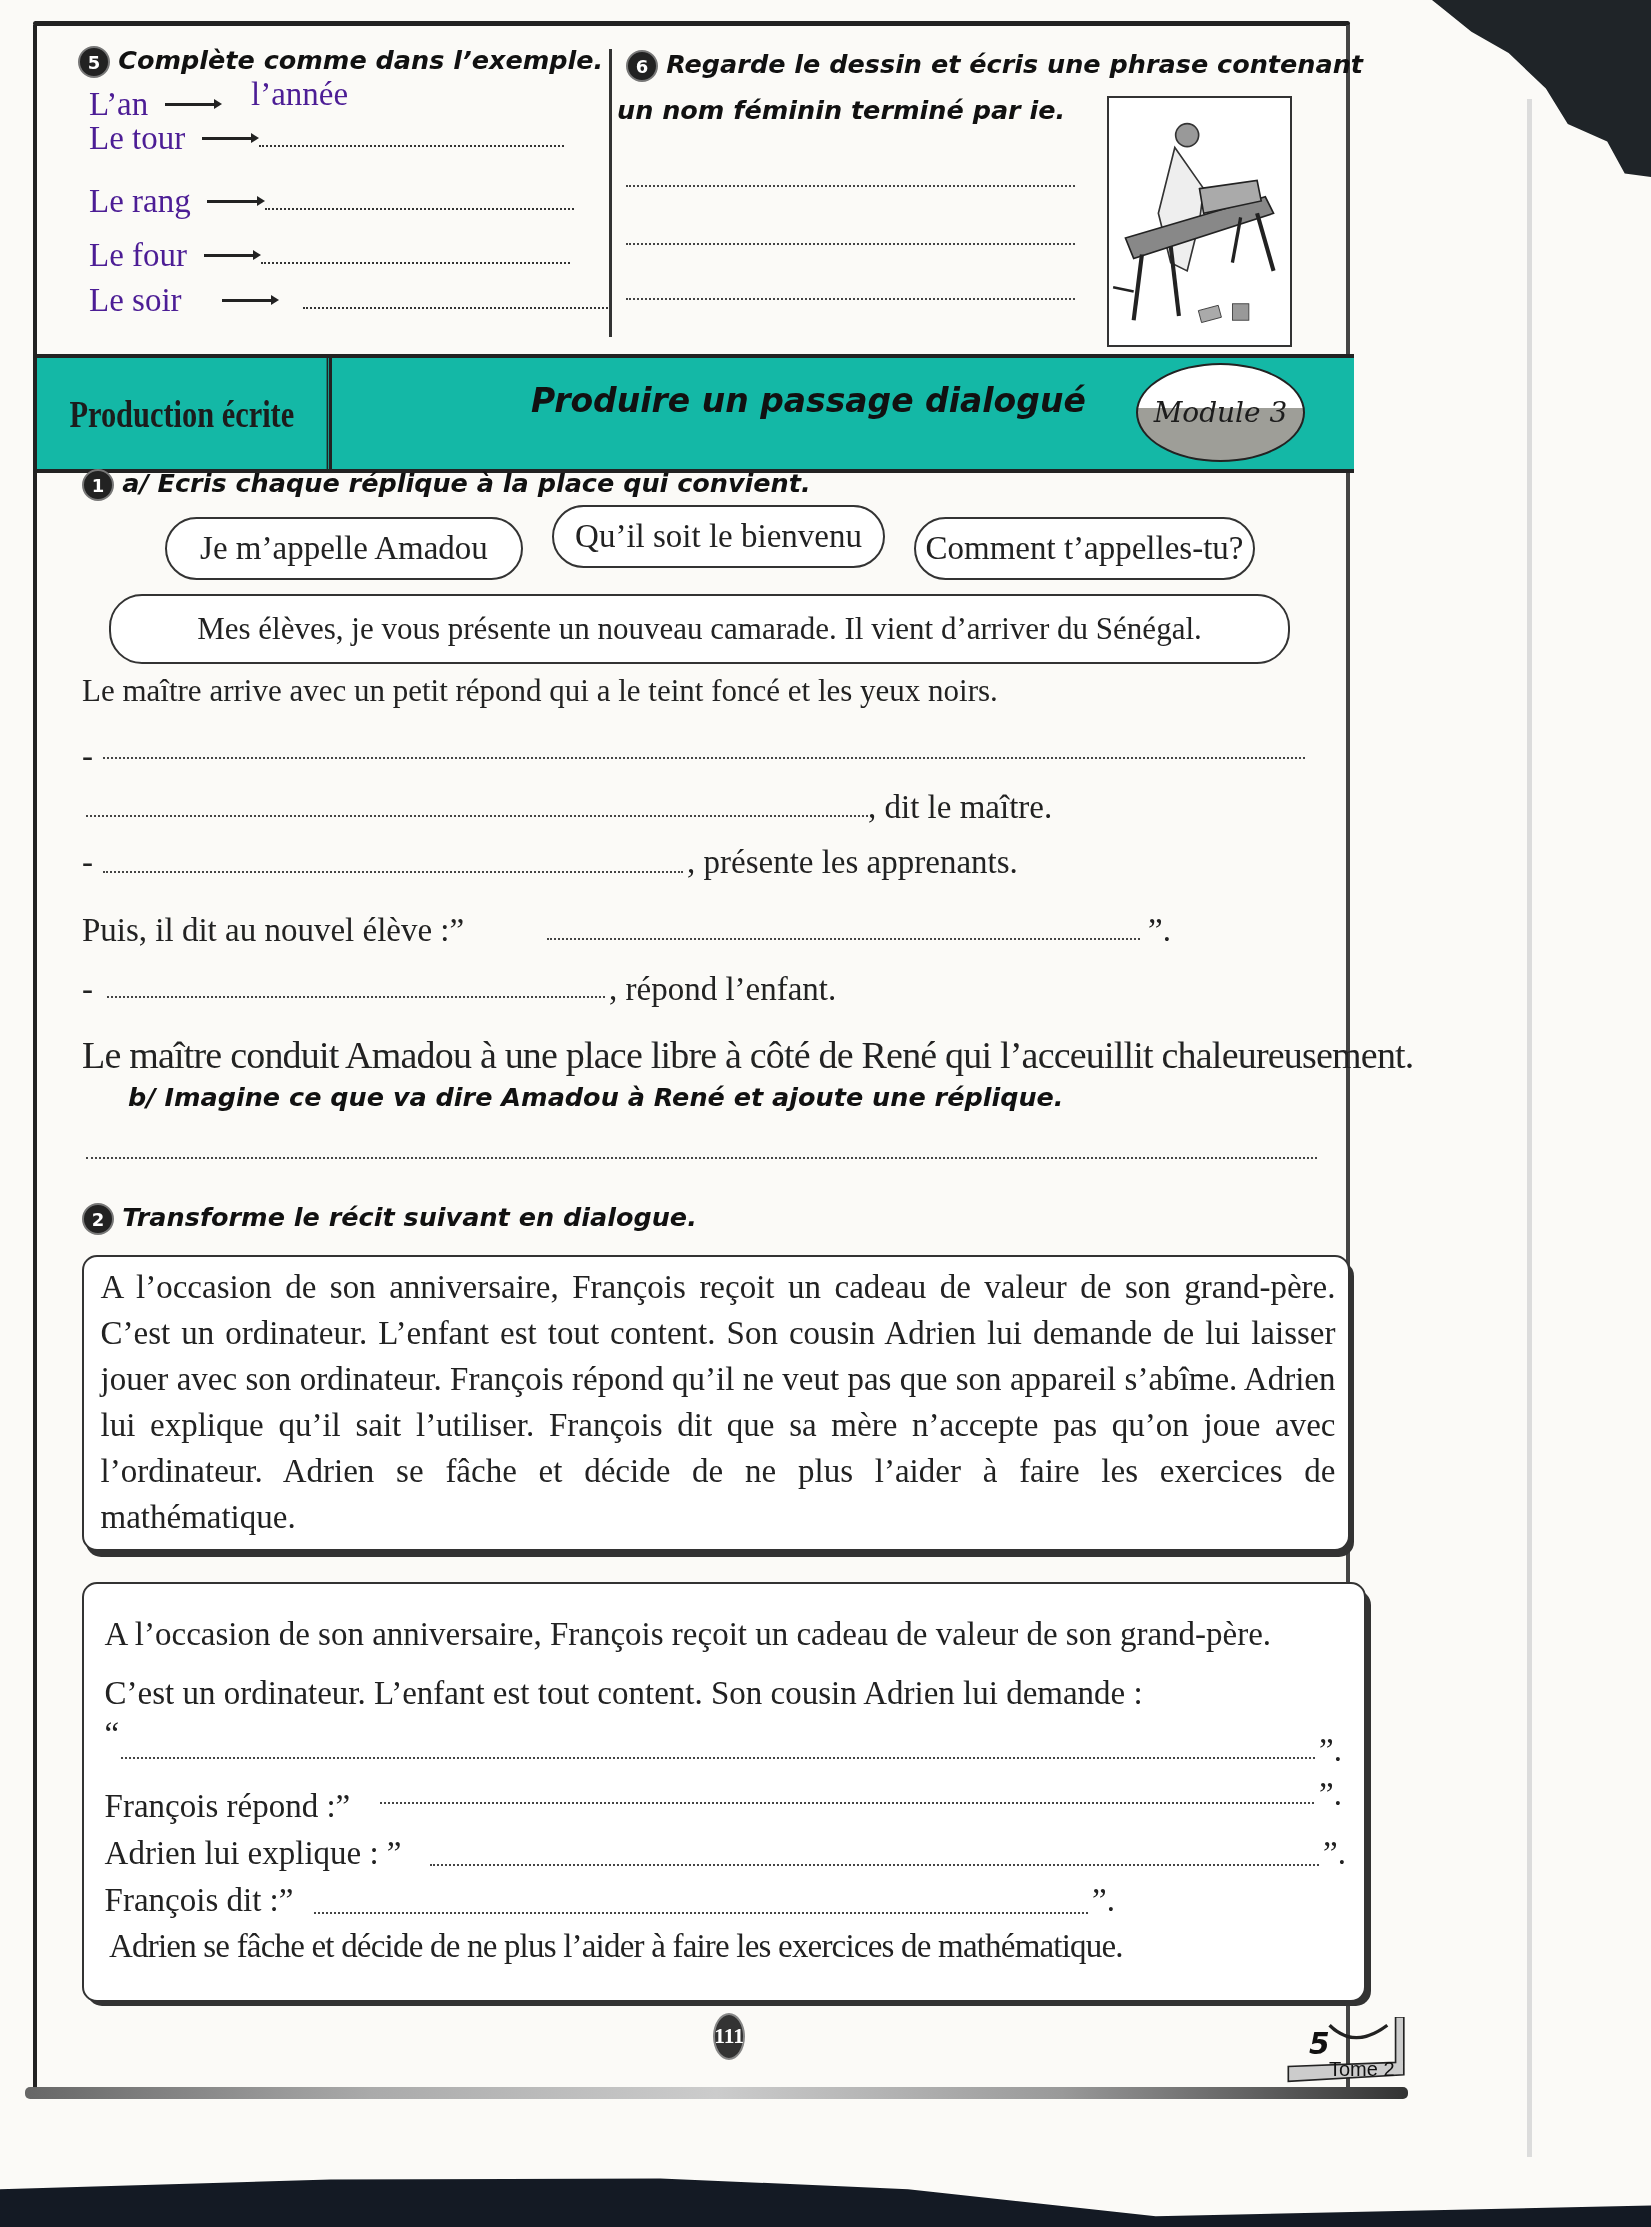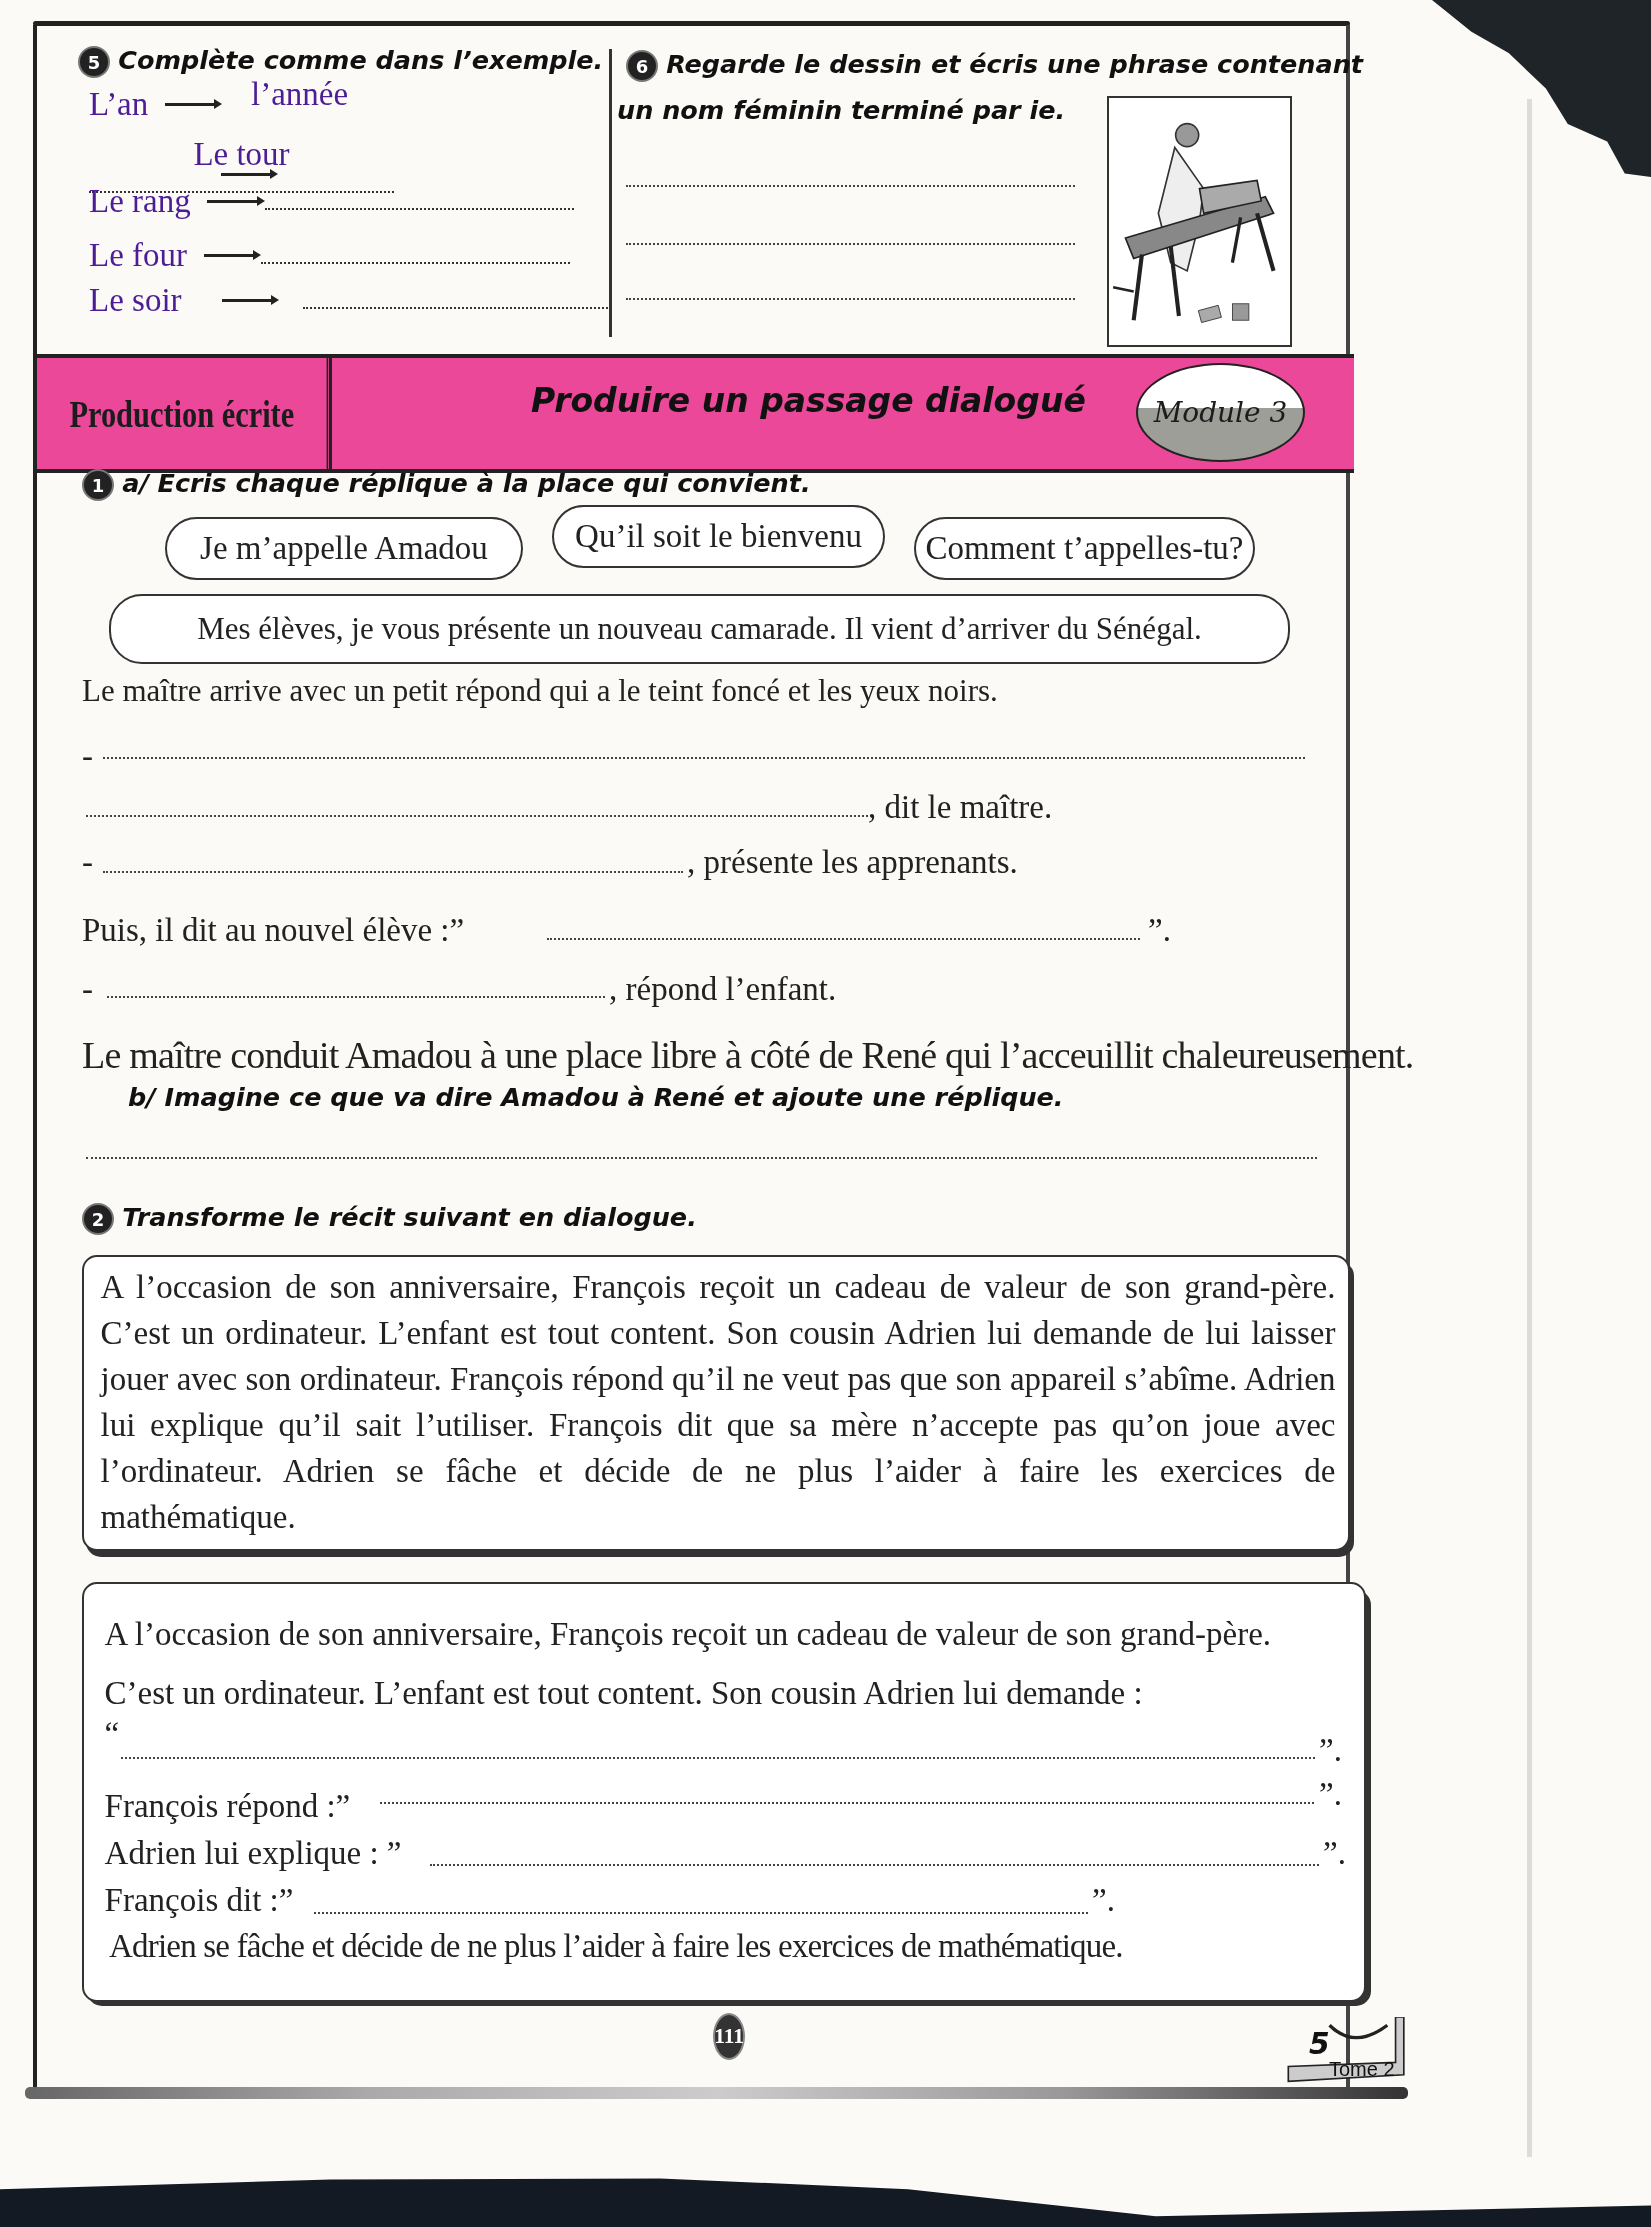--- a/index.html
+++ b/index.html
@@ -25,21 +25,21 @@
     background:#222; color:#fff; font-size:18px; font-style:normal; font-weight:bold; margin-right:8.2px; vertical-align:middle; border:2.5px solid #777; }
   .vdiv { position:absolute; left:609px; top:49px; width:2.5px; height:288px; background:#333; }
   .pair { position:absolute; left:89px; font-size:33px; color:#4c1d95; display:flex; align-items:center; }
   .arrow { display:inline-block; width:54px; height:2.5px; background:#222; margin:0 3.3px 0 16.5px; position:relative; }
   .arrow::after { content:""; position:absolute; right:-3.3px; top:-4.1px; border-left:8.2px solid #222; border-top:5px solid transparent; border-bottom:5px solid transparent; }
   .dots { display:inline-block; border-bottom:2.5px dotted #333; height:15px; }
   .dotline { position:absolute; border-bottom:2.5px dotted #444; }
   .picture { position:absolute; left:1107px; top:96px; width:181px; height:247px; border:2.5px solid #333; background:#fff; }
 
   
-  .banner { position:absolute; left:37px; top:354px; width:1317px; height:111px; background:#ec4899;
+  .banner { position:absolute; left:37px; top:354px; width:1317px; height:111px; background:#14b8a6;
     border-top:4.1px solid #222; border-bottom:4.1px solid #222; }
   .banner-left { position:absolute; left:0; top:0; width:292px; height:100%; border-right:2.5px solid #222; display:flex; align-items:center; justify-content:center;
     font-family:"Liberation Serif", serif; font-weight:bold; font-size:38px; transform:scaleX(0.8); transform-origin:left center; width:362px; }
   .banner-title { position:absolute; left:494px; top:23px; font-family:"DejaVu Sans", sans-serif; font-weight:bold; font-style:italic; font-size:33px; color:#111; }
   .module-badge { position:absolute; left:1099px; top:5px; width:165px; height:95px; border-radius:50%; border:2.5px solid #222;
     background:linear-gradient(#fff 0 45%, #9e9e98 45%); display:flex; align-items:center; justify-content:center;
     font-family:"DejaVu Serif", serif; font-style:italic; font-size:28px; }
 
   .txt { position:absolute; font-size:33px; color:#222; white-space:nowrap; transform-origin:left; }
   .instr { position:absolute; font-family:"DejaVu Sans", sans-serif; font-style:italic; font-weight:bold; font-size:25.5px; color:#111; white-space:nowrap; }
@@ -64,21 +64,21 @@
 <div class="frame"></div>
 
 <div class="ex-head" style="left:78px;top:45px;">
   <span class="num">5</span><span>Complète comme dans l’exemple.</span>
 </div>
 <div class="pair" style="top:86px;">
   <span>L’an</span>
   <span class="arrow"></span>
   <span style="margin-left:29px;position:relative;top:-10px;">l’année</span>
 </div>
-<div class="pair" style="top:136px;flex-direction:column;">
+<div class="pair" style="top:120px;">
   <span>Le tour</span>
   <span class="arrow"></span>
   <span class="dots" style="width:305px;"></span>
 </div>
 <div class="pair" style="top:183px;">
   <span>Le rang</span>
   <span class="arrow"></span>
   <span class="dots" style="width:309px;"></span>
 </div>
 <div class="pair" style="top:237px;">

